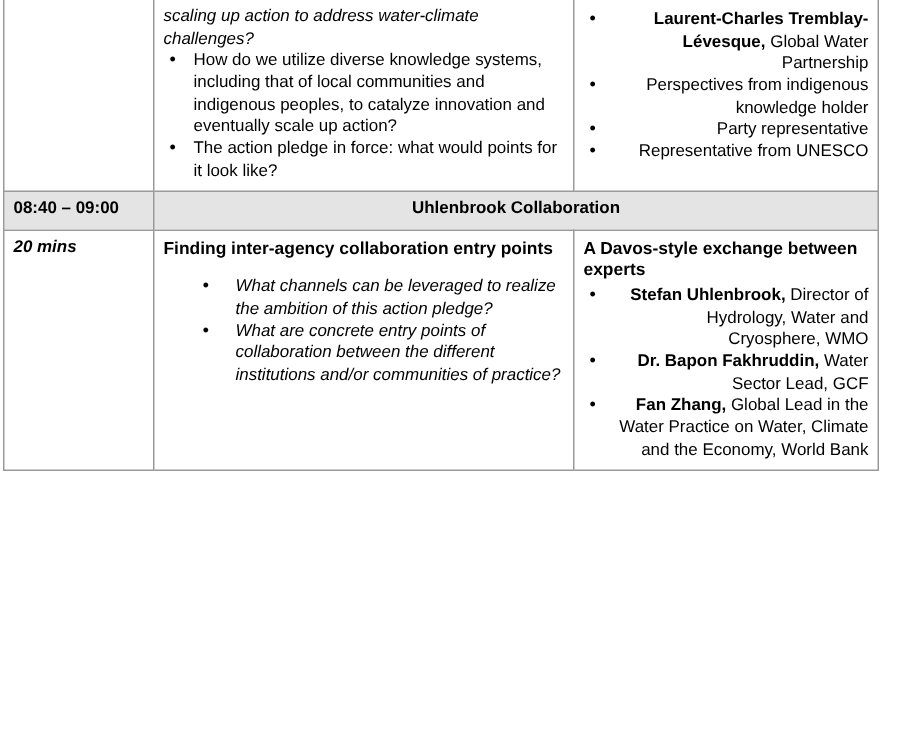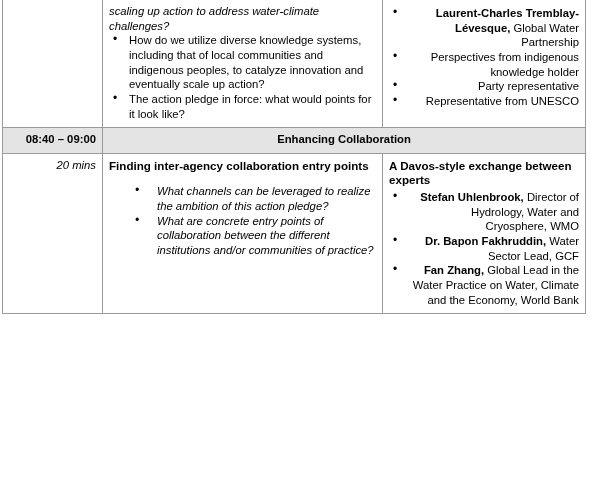--- a/index.html
+++ b/index.html
@@ -48,24 +48,23 @@
   
   tr.row-white td   { background: #ffffff; }
   tr.row-gray td    { background: #e4e4e4; }
   tr.row-blue td    { background: #dee7f0; }
 
   .time-cell {
     font-weight: bold;
     font-size: 11.5px;
     white-space: nowrap;
     padding-left: 5px;
-    text-align: right;
   }
   .time-cell.mins {
-    font-weight: normal;
+    font-weight: bold;
     font-style: italic;
     padding-left: 12px;
     padding-top: 5px;
   }
 
   .banner-cell {
     text-align: center;
     font-weight: bold;
     font-size: 12px;
     padding-top: 7px;
@@ -159,21 +158,21 @@
             <li><b>Laurent-Charles Tremblay-Lévesque,</b><span> Global Water Partnership</span></li>
             <li><span>Perspectives from indigenous knowledge holder</span></li>
             <li><span>Party representative</span></li>
             <li><span>Representative from UNESCO</span></li>
           </ul>
         </td>
       </tr>
 
       <tr class="row-gray">
         <td class="time-cell">08:40 – 09:00</td>
-        <td class="banner-cell" colspan="2">Enhancing Collaboration</td>
+        <td class="banner-cell" colspan="2">Uhlenbrook Collaboration</td>
       </tr>
 
       <tr class="row-white">
         <td class="time-cell mins">20 mins</td>
         <td>
           <div class="heading">Finding inter-agency collaboration entry points</div>
           <ul class="bullets qlist">
             <li>What channels can be leveraged to realize the ambition of this action pledge?</li>
             <li>What are concrete entry points of collaboration between the different institutions and/or communities of practice?</li>
           </ul>

